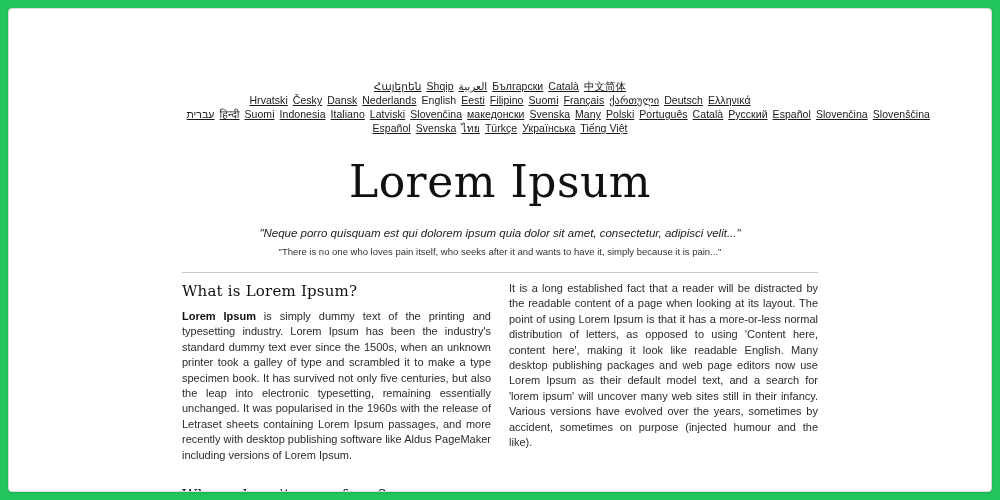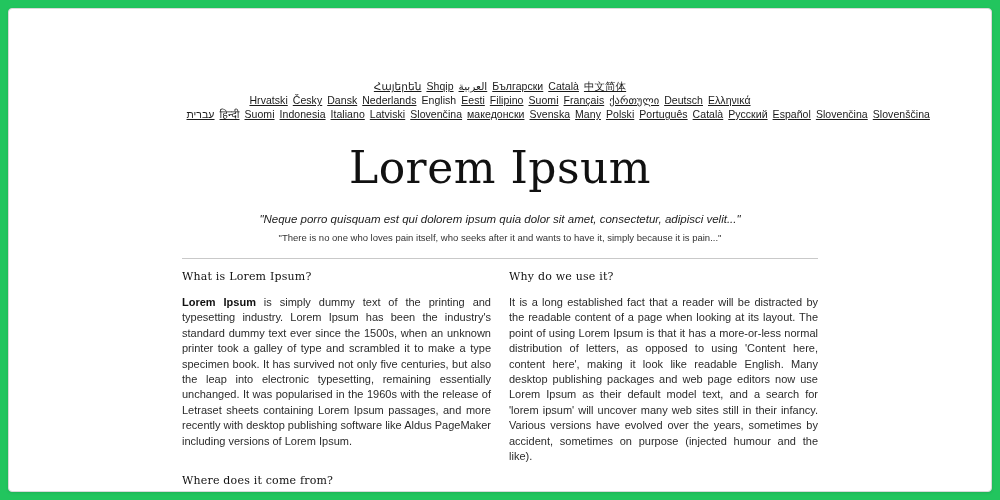--- a/index.html
+++ b/index.html
@@ -120,21 +120,21 @@
   .col {
     width: 309px;
     flex: 0 0 309px;
   }
 
   .section { }
   .section:first-child { margin-top: 0; }
 
   .section-heading {
     font-family: "DejaVu Serif", "Liberation Serif", serif;
-    font-size: 11px;
+    font-size: 15px;
     line-height: 20px;
     font-weight: 400;
     color: #111111;
     margin: 0 0 8px 0;
     letter-spacing: 0.2px;
   }
   .section-body {
     font-family: "Liberation Sans", sans-serif;
     font-size: 11px;
     line-height: 15.4px;
@@ -154,20 +154,23 @@
   <div class="page-frame">
     <div class="page-inner">
       <div class="content">
 
         <div class="langbar">
           <div>
             <a>Հայերեն</a><a>Shqip</a><a>العربية</a><a>Български</a><a>Català</a><a>中文简体</a><a>Hrvatski</a><a>Česky</a><a>Dansk</a><a>Nederlands</a><a class="current">English</a><a>Eesti</a><a>Filipino</a><a>Suomi</a><a>Français</a><a>ქართული</a><a>Deutsch</a><a>Ελληνικά</a>
           </div>
           <div>
             <a>עברית</a><a>हिन्दी</a><a>Suomi</a><a>Indonesia</a><a>Italiano</a><a>Latviski</a><a>Slovenčina</a><a>македонски</a><a>Svenska</a><a>Many</a><a>Polski</a><a>Português</a><a>Català</a><a>Русский</a><a>Español</a><a>Slovenčina</a><a>Slovenščina</a>
+          </div>
+          <div>
+            <a>Español</a><a>Svenska</a><a>ไทย</a><a>Türkçe</a><a>Українська</a><a>Tiếng Việt</a>
           </div>
         </div>
 
         <h1 class="site-title">Lorem Ipsum</h1>
 
         <p class="quote-latin">"Neque porro quisquam est qui dolorem ipsum quia dolor sit amet, consectetur, adipisci velit..."</p>
         <p class="quote-english">"There is no one who loves pain itself, who seeks after it and wants to have it, simply because it is pain..."</p>
 
         <hr class="divider">
 
@@ -180,21 +183,20 @@
             </div>
             <div class="spacer-block"></div>
             <div class="section">
               <h2 class="section-heading">Where does it come from?</h2>
 
             </div>
           </div>
 
           <div class="col">
             <div class="section">
-              <h2 class="section-heading">Why do we use it?</h2>
               <p class="section-body">It is a long established fact that a reader will be distracted by the readable content of a page when looking at its layout. The point of using Lorem Ipsum is that it has a more-or-less normal distribution of letters, as opposed to using 'Content here, content here', making it look like readable English. Many desktop publishing packages and web page editors now use Lorem Ipsum as their default model text, and a search for 'lorem ipsum' will uncover many web sites still in their infancy. Various versions have evolved over the years, sometimes by accident, sometimes on purpose (injected humour and the like).</p>
             </div>
             <div class="spacer-block"></div>
 
           </div>
 
         </div>
 
       </div>
     </div>

